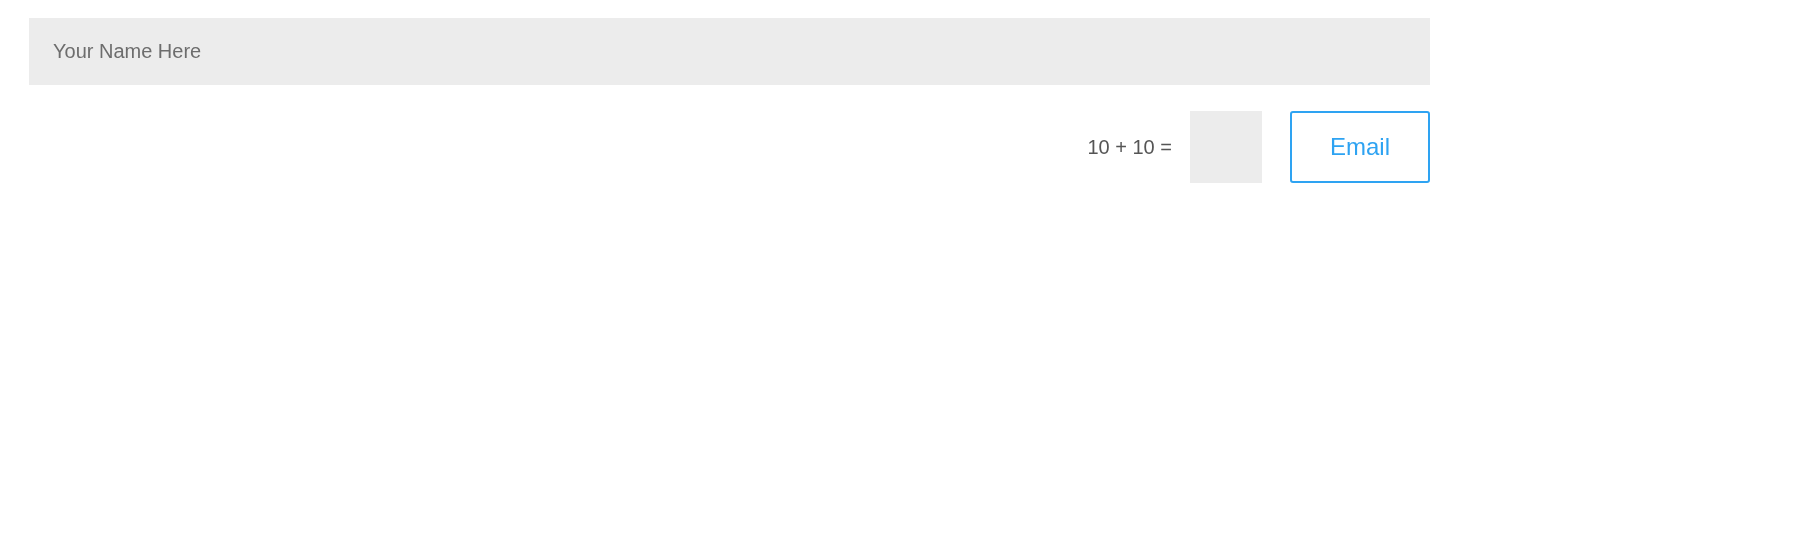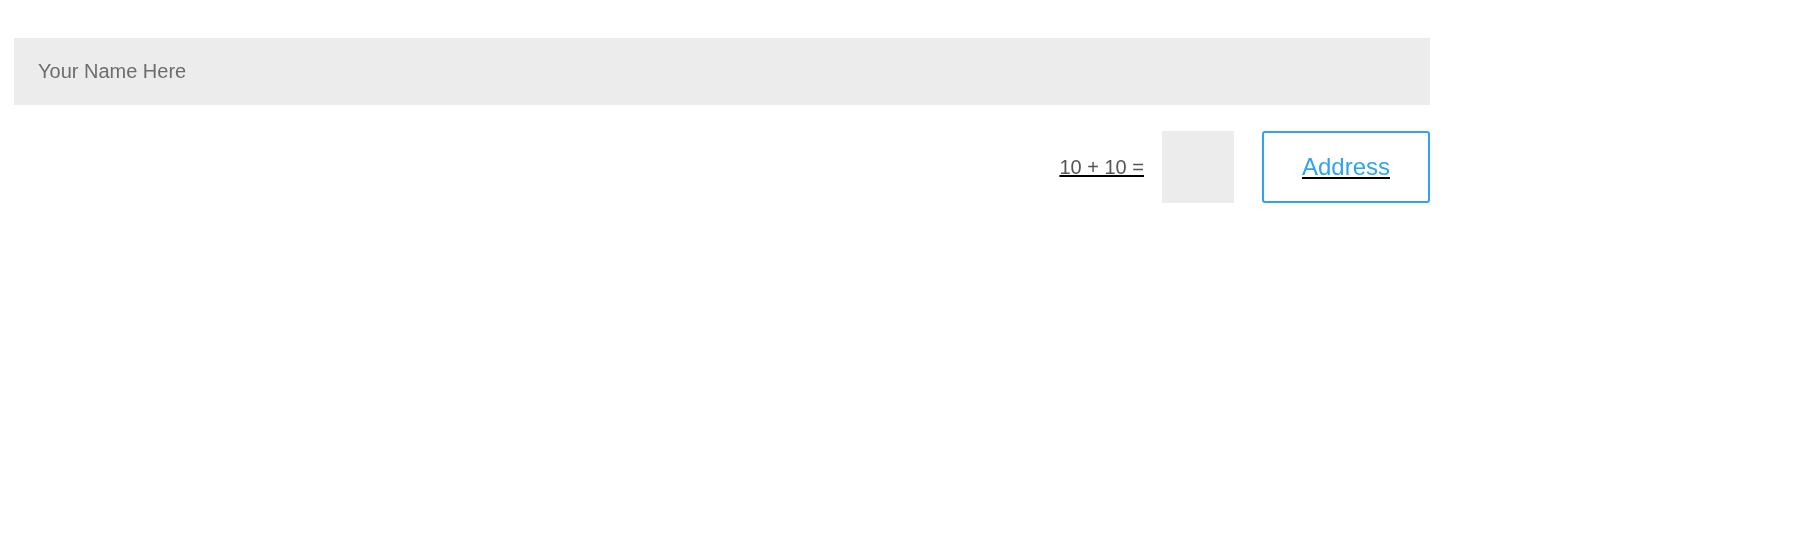--- a/index.html
+++ b/index.html
@@ -4,22 +4,21 @@
 <style>
   * { box-sizing: border-box; }
   html, body {
     margin: 0;
     padding: 0;
     background: #fff;
     font-family: Arial, Helvetica, sans-serif;
   }
   .form-wrap {
     width: 1464px;
-    padding: 18px 34px 40px 14px;
-    margin-top: 20px;
+    padding: 18px 34px 40px 29px;
   }
   .row {
     display: flex;
     gap: 46px;
   }
   .field {
     flex: 1;
     background: #ececec;
     border: none;
     padding: 22px 24px;
@@ -59,21 +58,20 @@
   .message::placeholder {
     color: #6d6d6d;
     font-size: 20px;
   }
   .footer-row {
     margin-top: 26px;
     display: flex;
     justify-content: flex-end;
     align-items: center;
     gap: 18px;
-    text-decoration: underline;
   }
   .captcha-label {
     font-size: 20px;
     color: #555;
   }
   .captcha-input {
     width: 72px;
     height: 72px;
     background: #ececec;
     border: none;
@@ -99,16 +97,16 @@
 <div class="form-wrap">
 
   <div class="row">
     <input type="text" class="field" placeholder="Your Name Here" style="">
   </div>
 
 
   <div class="footer-row">
     <span class="captcha-label">10 + 10 =</span>
     <input type="text" class="captcha-input" style="">
-    <button class="submit-btn">Address</button>
+    <button class="submit-btn">Email</button>
   </div>
 
 </div>
 
 </body></html>

